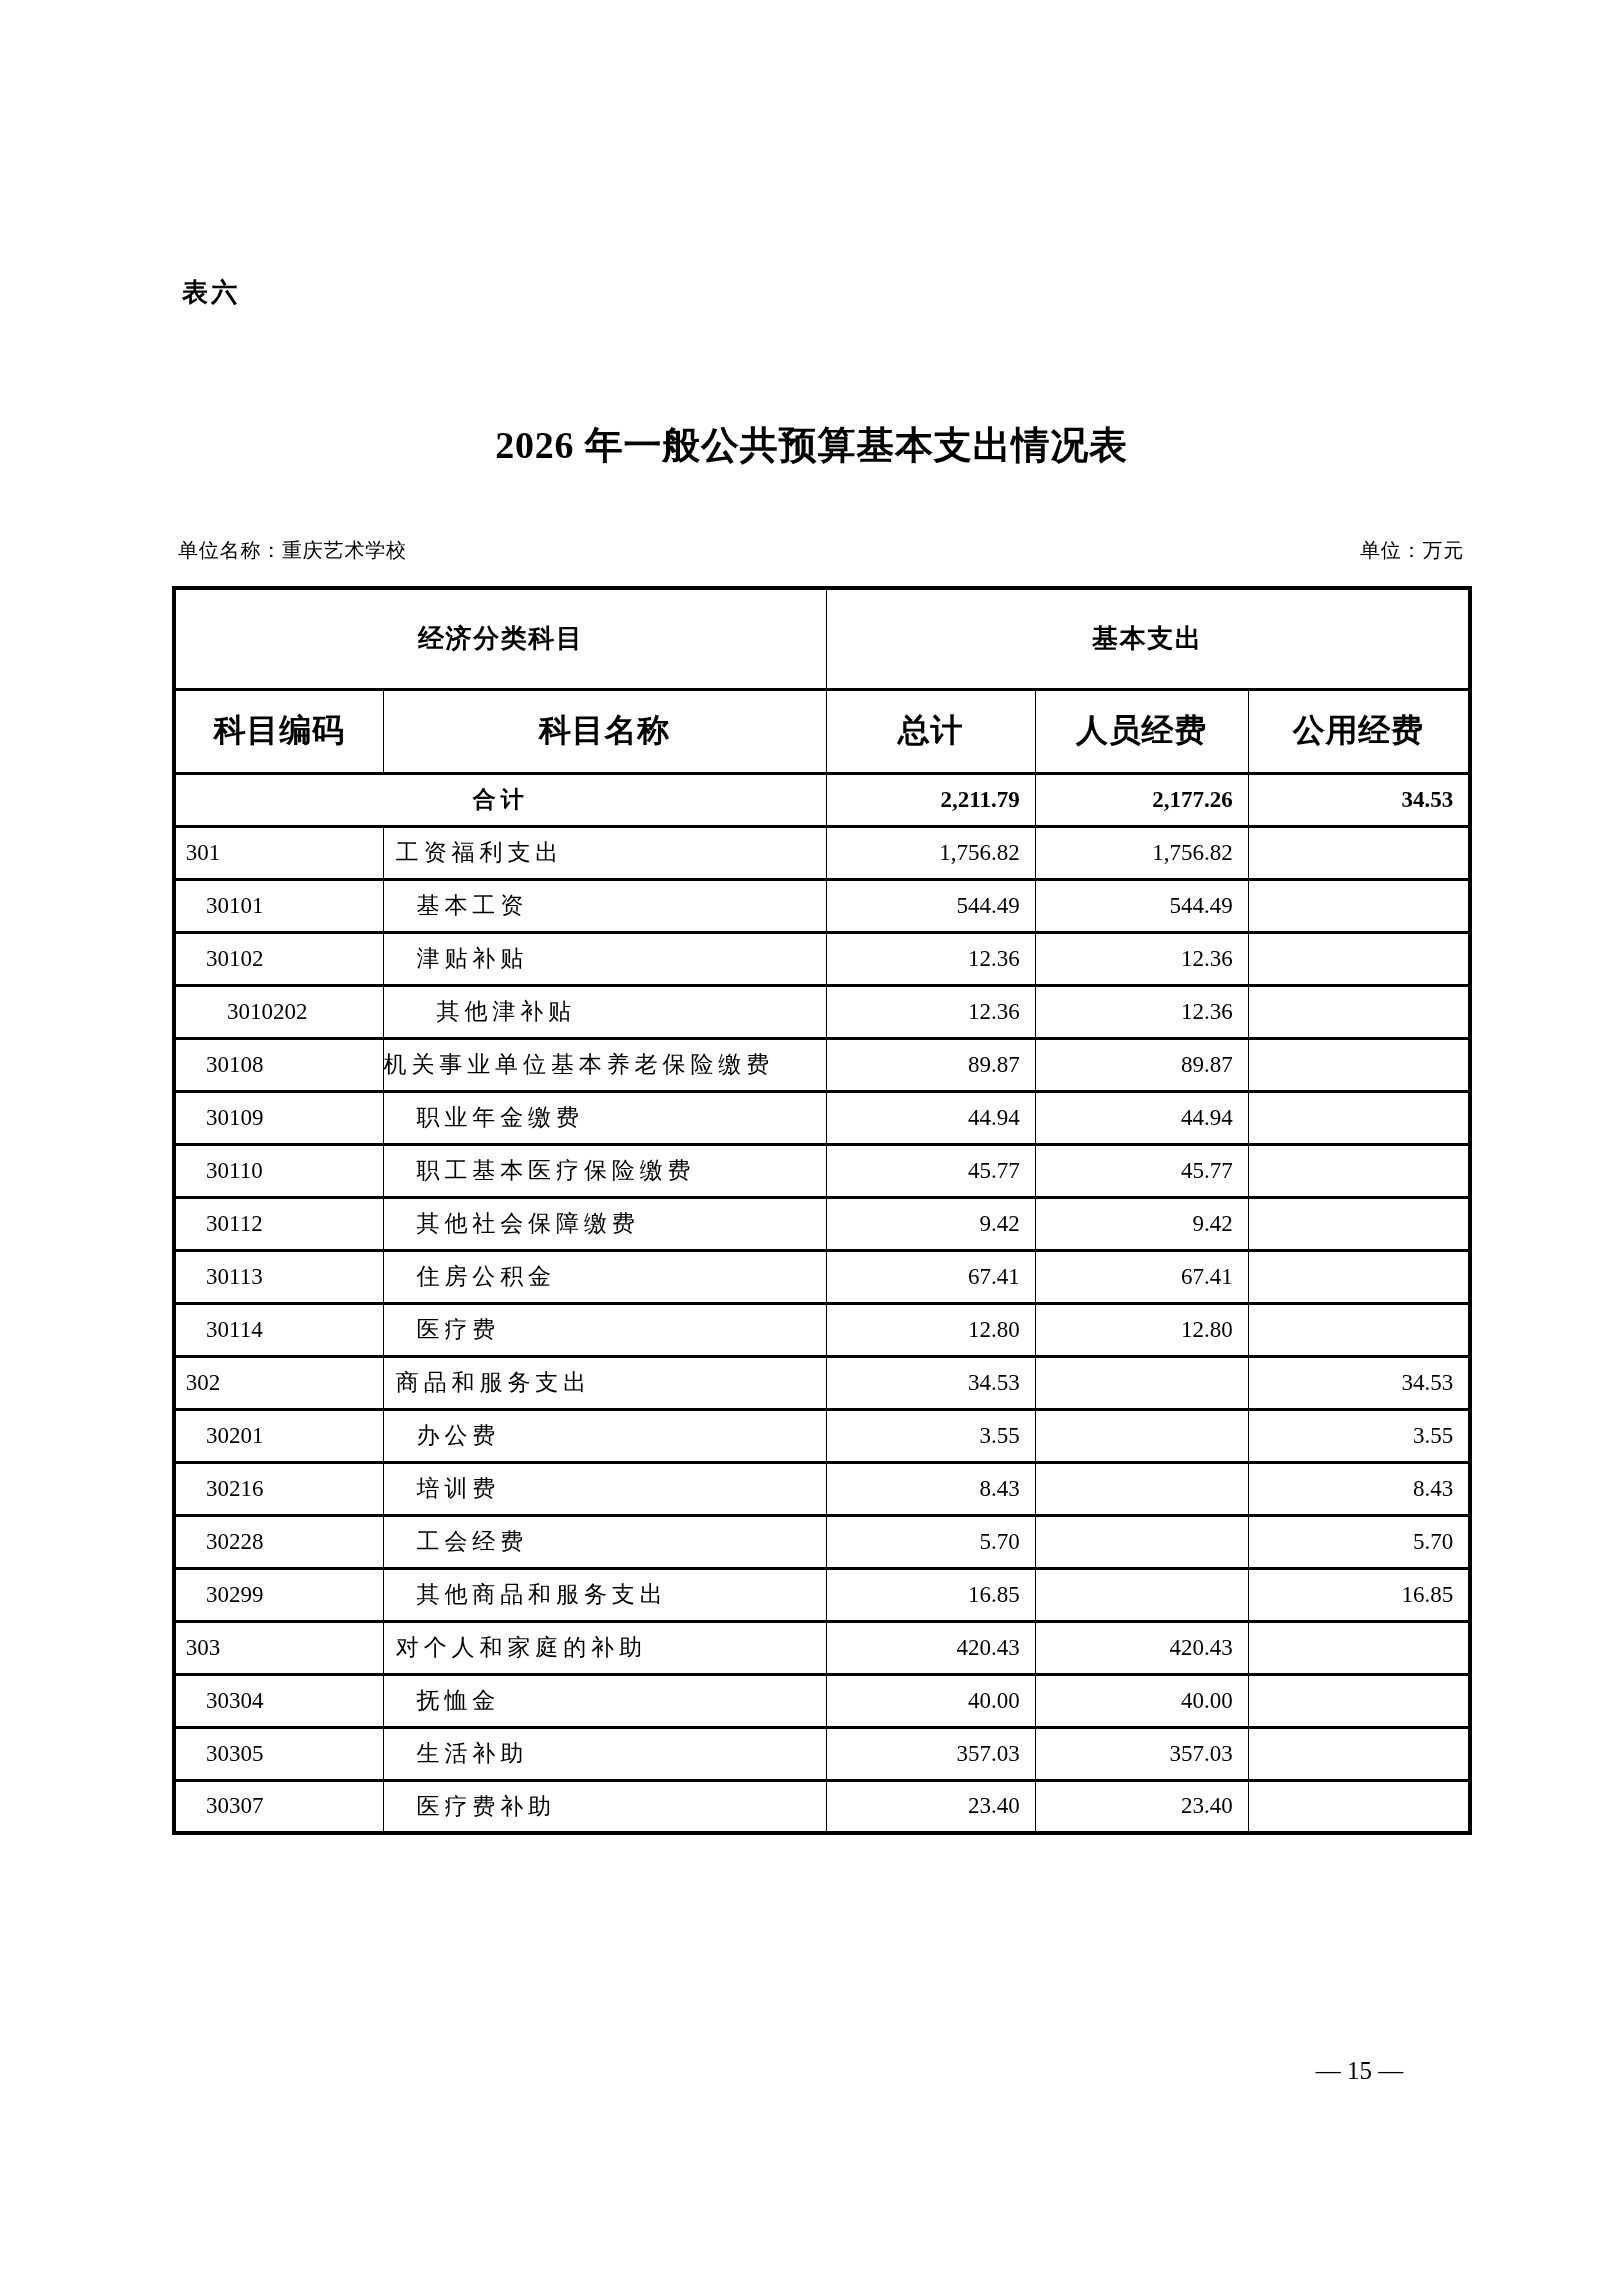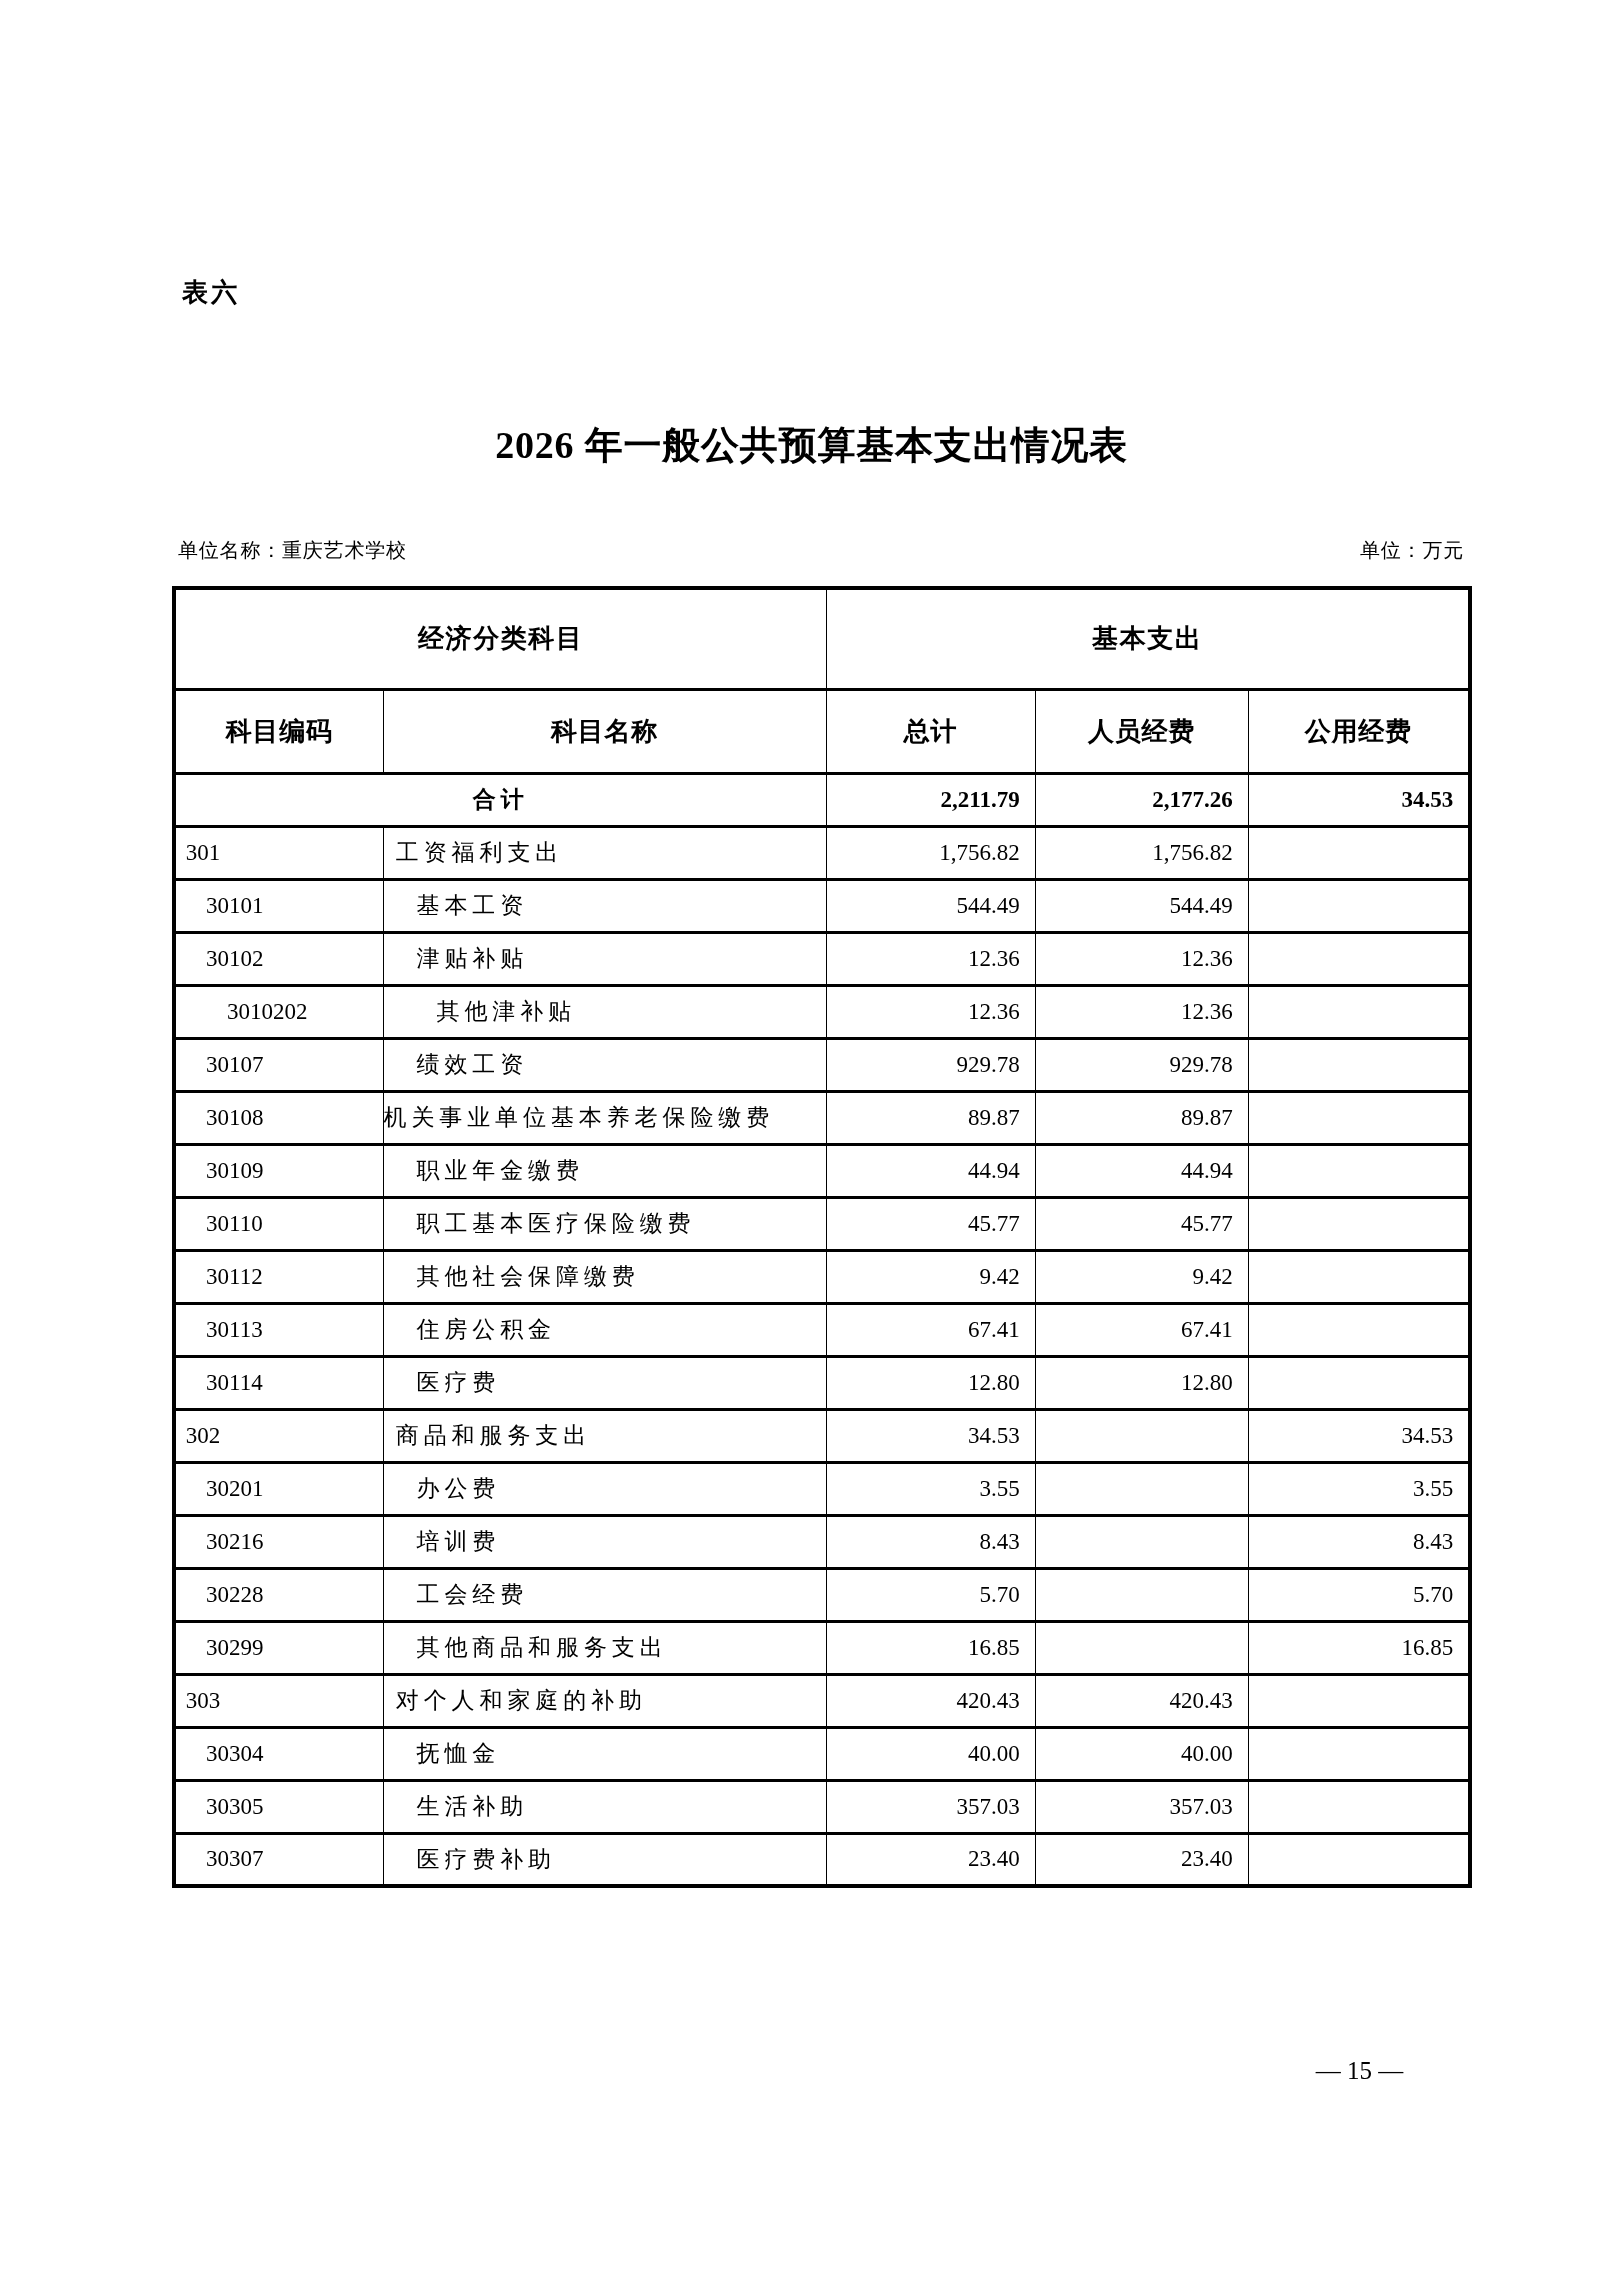--- a/index.html
+++ b/index.html
@@ -66,21 +66,21 @@
   tr.header-group { height: 101px; }
   tr.header-cols  { height: 84px; }
   tbody tr        { height: 53px; }
   tr.header-group th {
     font-size: 26px;
     font-weight: bold;
     text-align: center;
     letter-spacing: 1.6px;
   }
   tr.header-cols th {
-    font-size: 26px;
+    font-size: 32px;
     font-weight: bold;
     text-align: center;
     letter-spacing: 0.8px;
   }
   td.code {
     text-align: left;
     font-family: "Liberation Serif", "DejaVu Serif", serif;
   }
   td.name {
     text-align: left;
@@ -171,27 +171,20 @@
           <td class="num"></td>
         </tr>
         <tr>
           <td class="code" style="padding-left: 51px;">3010202</td>
           <td class="name" style="padding-left: 53px;">其他津补贴</td>
           <td class="num">12.36</td>
           <td class="num">12.36</td>
           <td class="num"></td>
         </tr>
         <tr>
-          <td class="code" style="padding-left: 30px;">30107</td>
-          <td class="name" style="padding-left: 33px;">绩效工资</td>
-          <td class="num">929.78</td>
-          <td class="num">929.78</td>
-          <td class="num"></td>
-        </tr>
-        <tr>
           <td class="code" style="padding-left: 30px;">30108</td>
           <td class="name" style="">机关事业单位基本养老保险缴费</td>
           <td class="num">89.87</td>
           <td class="num">89.87</td>
           <td class="num"></td>
         </tr>
         <tr>
           <td class="code" style="padding-left: 30px;">30109</td>
           <td class="name" style="padding-left: 33px;">职业年金缴费</td>
           <td class="num">44.94</td>

